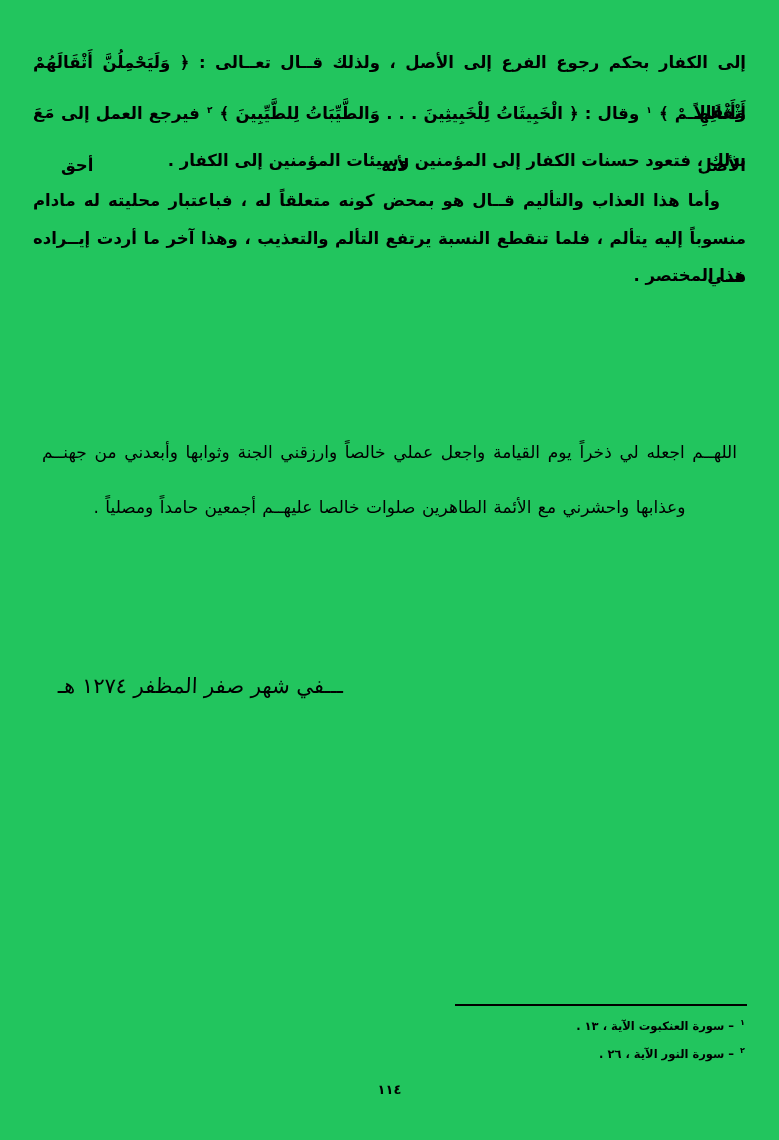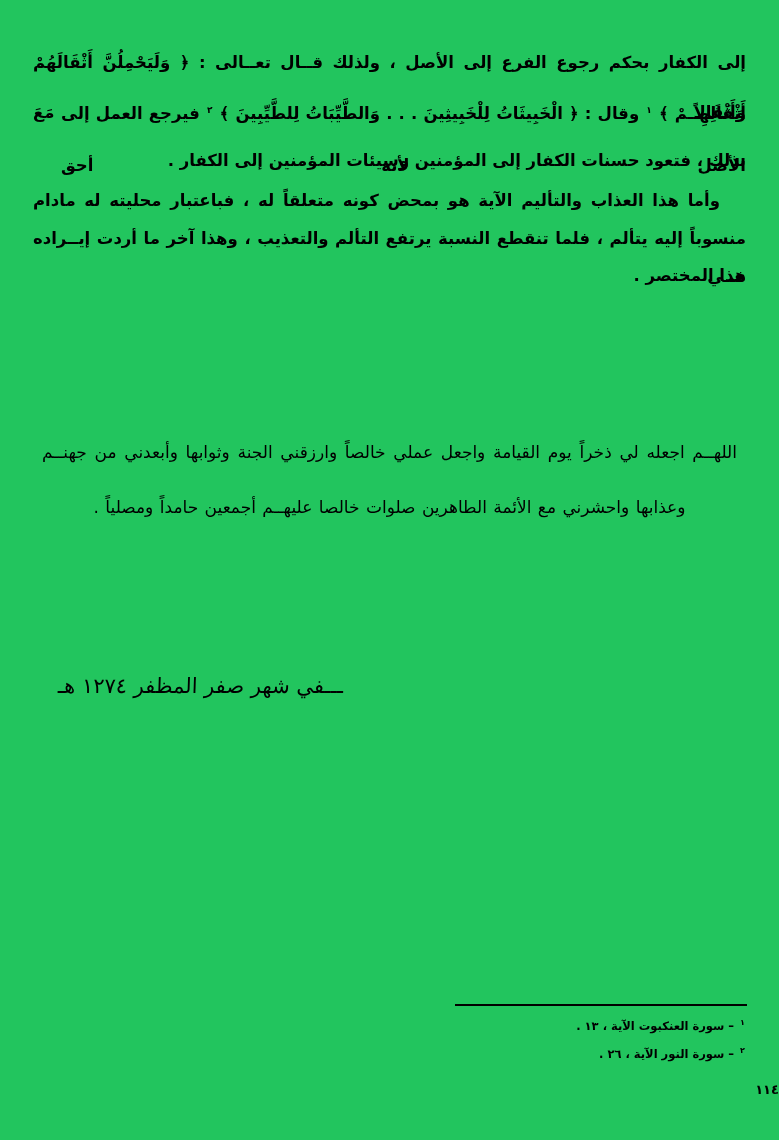--- a/index.html
+++ b/index.html
@@ -109,20 +109,21 @@
     line-height: 0;
     margin-left: 2px;
   }
 
   
   .page-number {
     position: absolute;
     top: 1082px;
     left: 0;
     width: 100%;
+    text-align: center;
     font-size: 13px;
     font-weight: bold;
     letter-spacing: 3px;
   }
 </style>
 </head>
 <body>
 
 <div class="page">
 
@@ -134,21 +135,21 @@
       <span>أَثْقَالِهِــمْ ﴾</span>
       <sup class="fnref">١</sup>
       <span>وقال : ﴿ الْخَبِيثَاتُ لِلْخَبِيثِينَ . . . وَالطَّيِّبَاتُ لِلطَّيِّبِينَ ﴾</span>
       <sup class="fnref">٢</sup>
       <span>فيرجع العمل إلى الأصل لأنه أحق</span>
     </div>
     <div class="bline l3 right">
       <span>بذلك ، فتعود حسنات الكفار إلى المؤمنين وسيئات المؤمنين إلى الكفار .</span>
     </div>
     <div class="bline l4 justify">
-      <span>وأما هذا العذاب والتأليم الآية هو بمحض كونه متعلقاً له ، فباعتبار محليته له مادام</span>
+      <span>وأما هذا العذاب والتأليم قــال هو بمحض كونه متعلقاً له ، فباعتبار محليته له مادام</span>
     </div>
     <div class="bline l5 justify">
       <span>منسوباً إليه يتألم ، فلما تنقطع النسبة يرتفع التألم والتعذيب ، وهذا آخر ما أردت إيــراده فــي</span>
     </div>
     <div class="bline l6 right">
       <span>هذا المختصر .</span>
     </div>
   </div>
 
   <div class="prayer-block">

